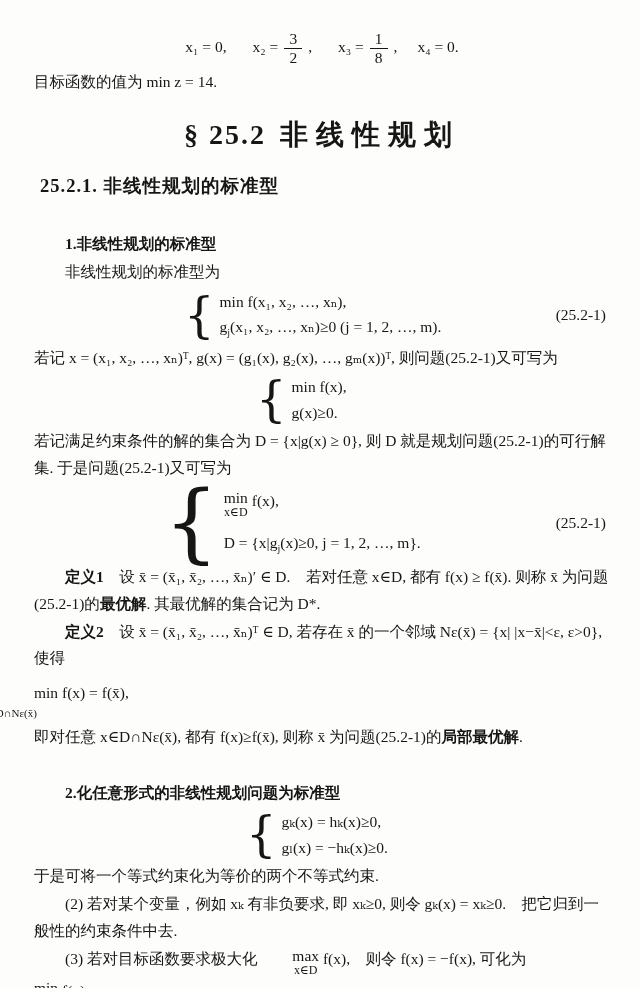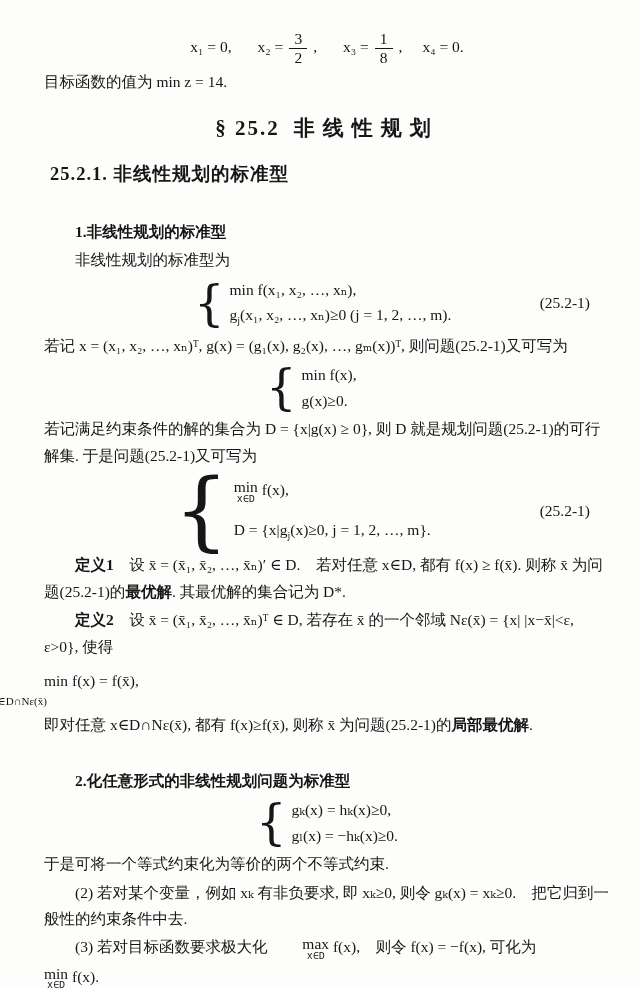--- a/index.html
+++ b/index.html
@@ -1,54 +1,54 @@
 <!DOCTYPE html>
 <html><head>
 <meta charset="utf-8">
 <style>
   html,body { margin:0; padding:0; background:#ffffff; }
   .page {
     position:relative; width:640px; height:988px; box-sizing:border-box;
-    padding:24px 30px 8px 44px; overflow:hidden;
+    padding:24px 30px 8px 34px; overflow:hidden;
     background:#fdfdfb; color:#161616;
     font-family:"Liberation Serif","DejaVu Serif",serif;
     font-size:15.5px; line-height:1.7;
   }
   p { margin:2px 0; }
   .ind { text-indent:2em; }
   .bold { font-weight:bold;margin-top:29px; }
   .center { text-align:center; }
 
   
   .intro-eq { margin:6px 0 2px 0; white-space:nowrap; }
   .intro-eq .sp { margin-left:26px; }
   .intro-eq .sps { margin-left:20px; }
   .frac { display:inline-block; text-align:center; vertical-align:middle; margin:0 6px; line-height:1.15; }
   .frac .num { display:block; border-bottom:1.4px solid #161616; padding:0 5px; }
   .frac .den { display:block; padding:0 5px; }
 
   
-  .title { text-align:center; font-weight:bold; font-size:21px; margin:16px 0 12px 0; letter-spacing:2px; }
+  .title { text-align:center; font-weight:bold; font-size:28px; margin:16px 0 12px 0; letter-spacing:2px; }
   .title .zh { letter-spacing:8px; margin-left:14px; }
   .subsection { font-weight:bold; font-size:18.5px; margin:10px 0 8px 6px; letter-spacing:1px; }
 
   
   .eqblock { position:relative; margin:3px 0; }
   .eqsys { display:flex; align-items:center; }
   .brace { line-height:0.9; margin-right:5px; font-family:"DejaVu Serif",serif; font-weight:normal; }
   .b2 { font-size:48px; }
   .b3 { font-size:86px; }
   .eqlines > div { line-height:1.65; }
-  .eqlabel { position:absolute; right:20px; top:50%; transform:translateY(-50%); }
+  .eqlabel { position:absolute; right:4px; top:50%; transform:translateY(-50%); }
   sub.sj { font-size:10px; vertical-align:sub; }
 
   
   .limop { display:inline-block; text-align:center; vertical-align:top; }
   .limop .top { display:block; line-height:1.25; }
-  .limop .lsub { display:block; font-size:10px; line-height:1; margin-top:-2px;font-family:Liberation Mono, monospace; }
+  .limop .lsub { display:block; font-size:12px; line-height:1; margin-top:-2px; }
 
   .eq3gap { height:12px; }
 
   
   .eqc { text-align:left; margin:8px 0 4px 0; }
   .eqc .l2 { font-size:11px; line-height:1.2; transform:translateX(-52px); display:block; margin-top:1px; }
 
   .footer { margin-top:14px; margin-left:10px; letter-spacing:2px; }
 </style>
 </head>

